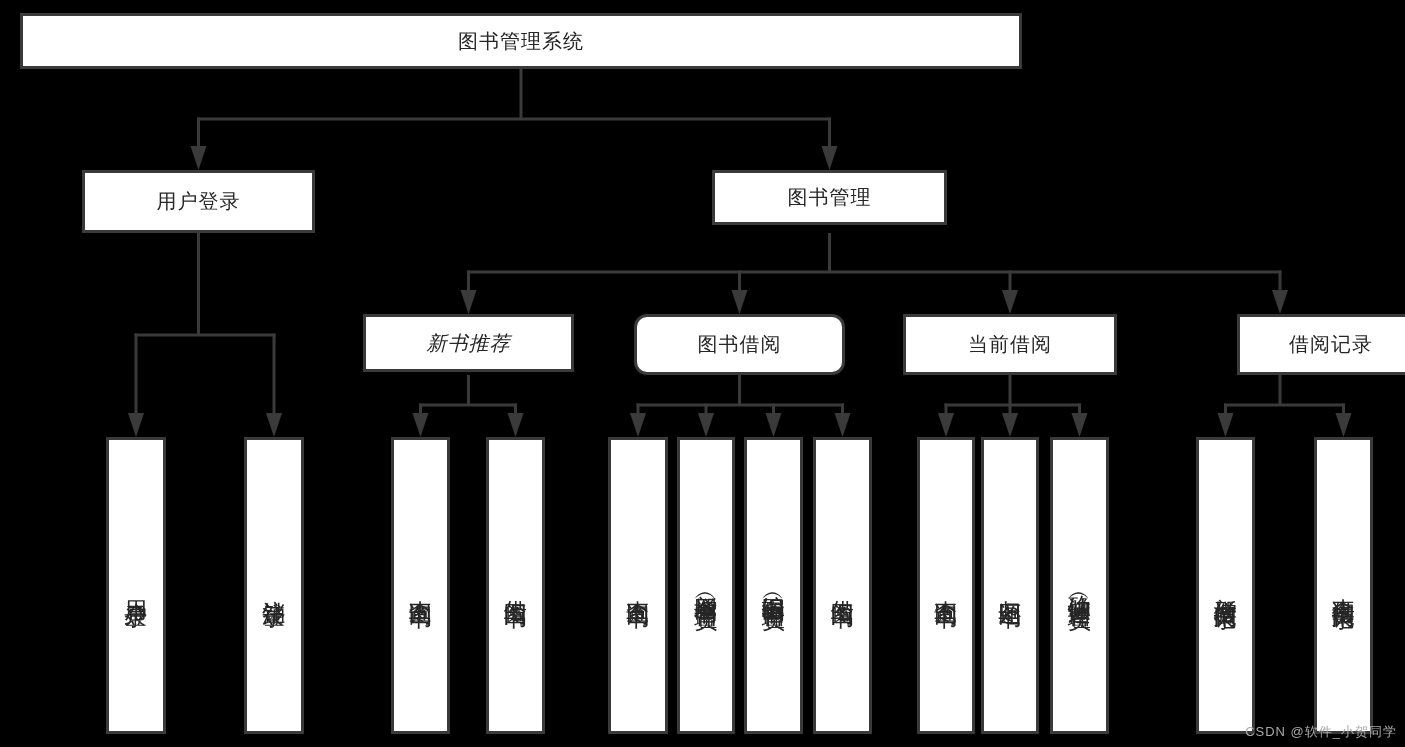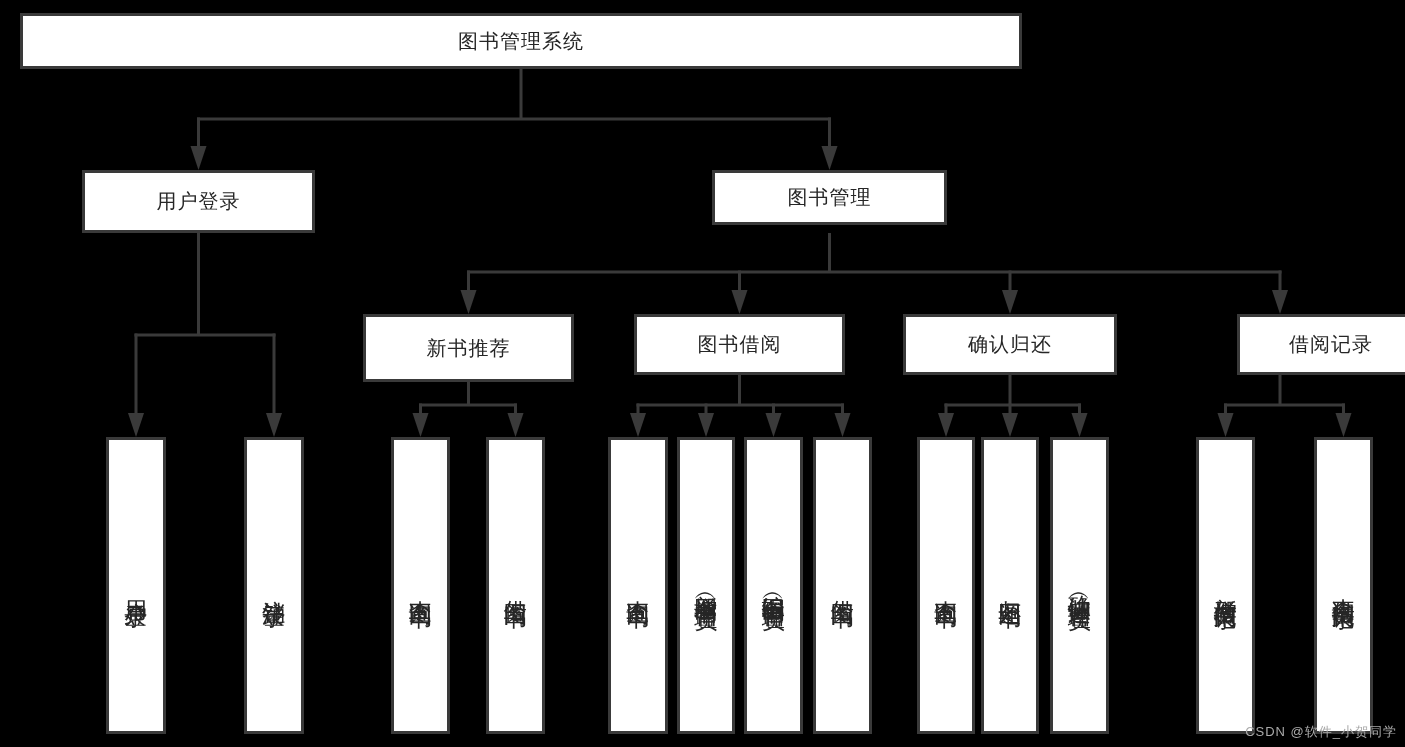--- a/index.html
+++ b/index.html
@@ -123,28 +123,28 @@
     <span>图书管理系统</span>
   </div>
 
   <div class="box hbox" style="left:82px; top:170px; width:233px; height:63px;">
     <span>用户登录</span>
   </div>
   <div class="box hbox" style="left:712px; top:170px; width:235px; height:55px;">
     <span>图书管理</span>
   </div>
 
-  <div class="box hbox" style="left:363px; top:314px; width:211px; height:68px;">
+  <div class="box hbox" style="left:363px; top:314px; width:211px; height:58px;font-style:italic;">
     <span>新书推荐</span>
   </div>
-  <div class="box hbox" style="left:634px; top:314px; width:211px; height:61px;">
+  <div class="box hbox" style="left:634px; top:314px; width:211px; height:61px;border-radius:13px;">
     <span>图书借阅</span>
   </div>
   <div class="box hbox" style="left:903px; top:314px; width:214px; height:61px;">
-    <span>确认归还</span>
+    <span>当前借阅</span>
   </div>
   <div class="box hbox" style="left:1237px; top:314px; width:188px; height:61px;">
     <span>借阅记录</span>
   </div>
 
   <div class="box vbox" style="left:106px; top:437px; width:60px; height:297px;">
     <span>用户登录</span>
   </div>
   <div class="box vbox" style="left:244px; top:437px; width:60px; height:297px;">
     <span>注销登录</span>

